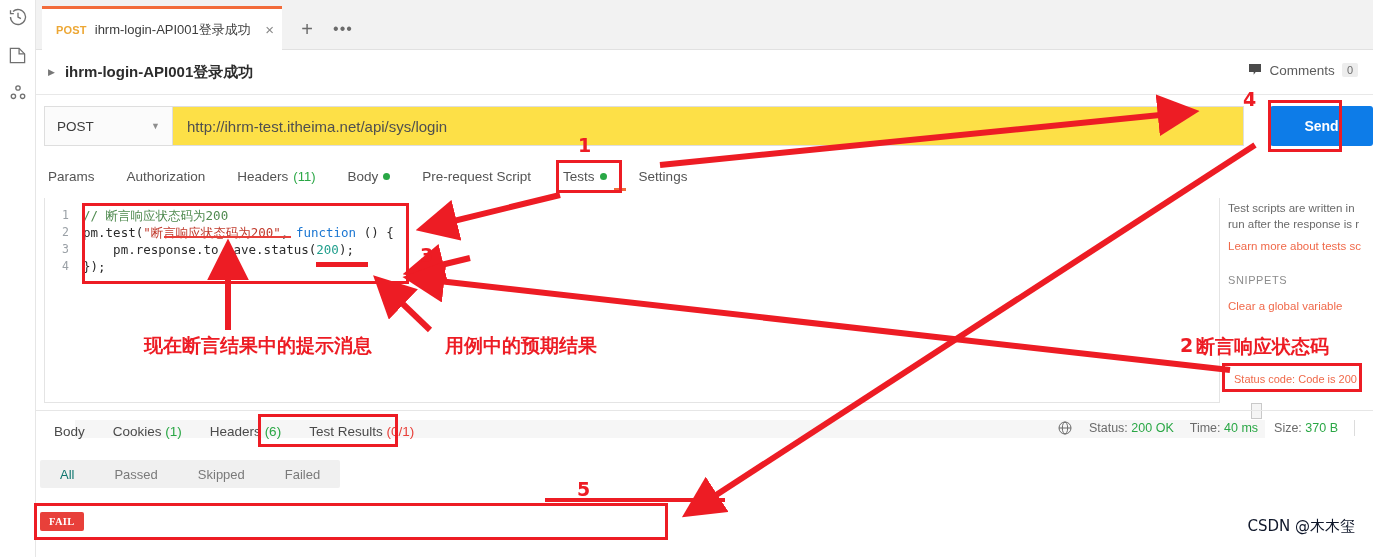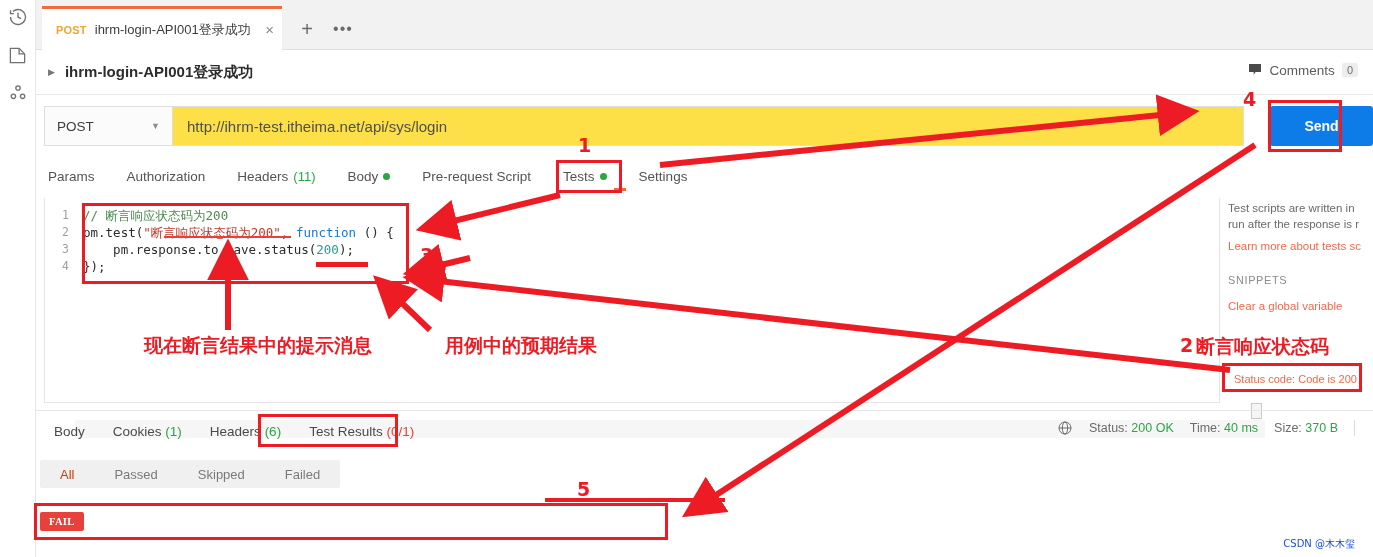--- a/index.html
+++ b/index.html
@@ -139,21 +139,21 @@
   .meta-val-g { color:#2aa745; }
   .globe { color:#6b6b6b; display:flex; }
   .meta-sep { width:1px; height:16px; background:#dcdcdc; }
 
   
   .filters {
     position:absolute; left:40px; top:460px; height:28px; background:#f0f0f0;
     display:flex; align-items:center; border-radius:2px;
   }
   .filter { font-size:13px; color:#7a7a7a; padding:0 20px; }
-  .filter.active { color:#c2410c; }
+  .filter.active { color:#0f766e; }
 
   
   .failrow {
     position:absolute; left:40px; top:506px; width:620px; height:31px;
     display:flex; align-items:center; gap:12px; background:#fff;
   }
   .fail-badge {
     background:#e8403a; color:#fff; font-size:10.5px; font-weight:bold;
     padding:4px 9px; border-radius:2px; letter-spacing:.3px;font-family:Liberation Serif, serif;
   }
@@ -164,21 +164,21 @@
   .anno-num {
     position:absolute; color:#ed1c24; font-weight:bold; font-size:19px;
     font-family:"DejaVu Sans","Liberation Sans",sans-serif;
   }
   .anno-cn {
     position:absolute; color:#ed1c24; font-weight:bold; font-size:19px;
     font-family:"DejaVu Sans","Liberation Sans",sans-serif; white-space:nowrap;
   }
   .anno-svg { position:absolute; left:0; top:0; width:1373px; height:557px; pointer-events:none; }
   .watermark {
-    position:absolute; right:18px; bottom:6px; color:#1d4ed8; font-size:10px;
+    position:absolute; right:18px; bottom:21px; color:#0f172a; font-size:15px;
     font-family:"DejaVu Sans","Liberation Sans",sans-serif;
   }
   .orange-tick { position:absolute; left:614px; top:188px; width:12px; height:3px; background:#f26b3a; }
 </style>
 </head>
 <body>
 
 <div id="root">
 
   <div class="rail">

